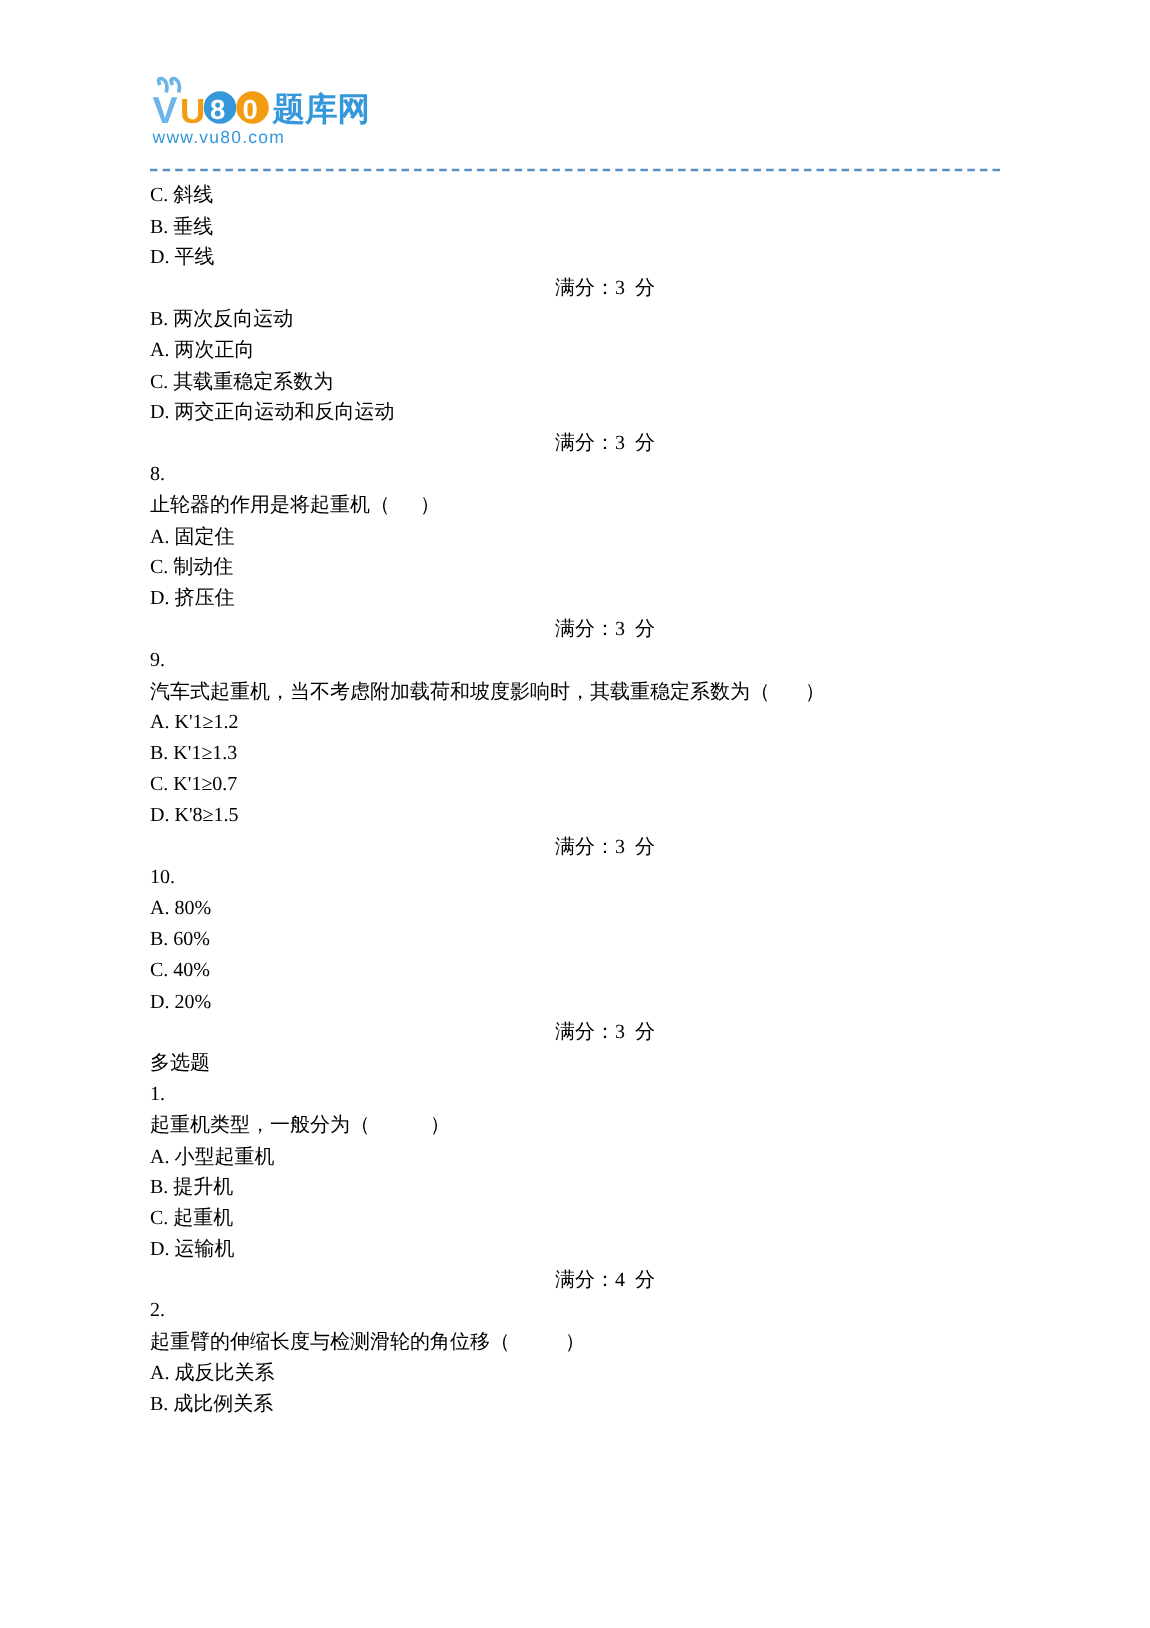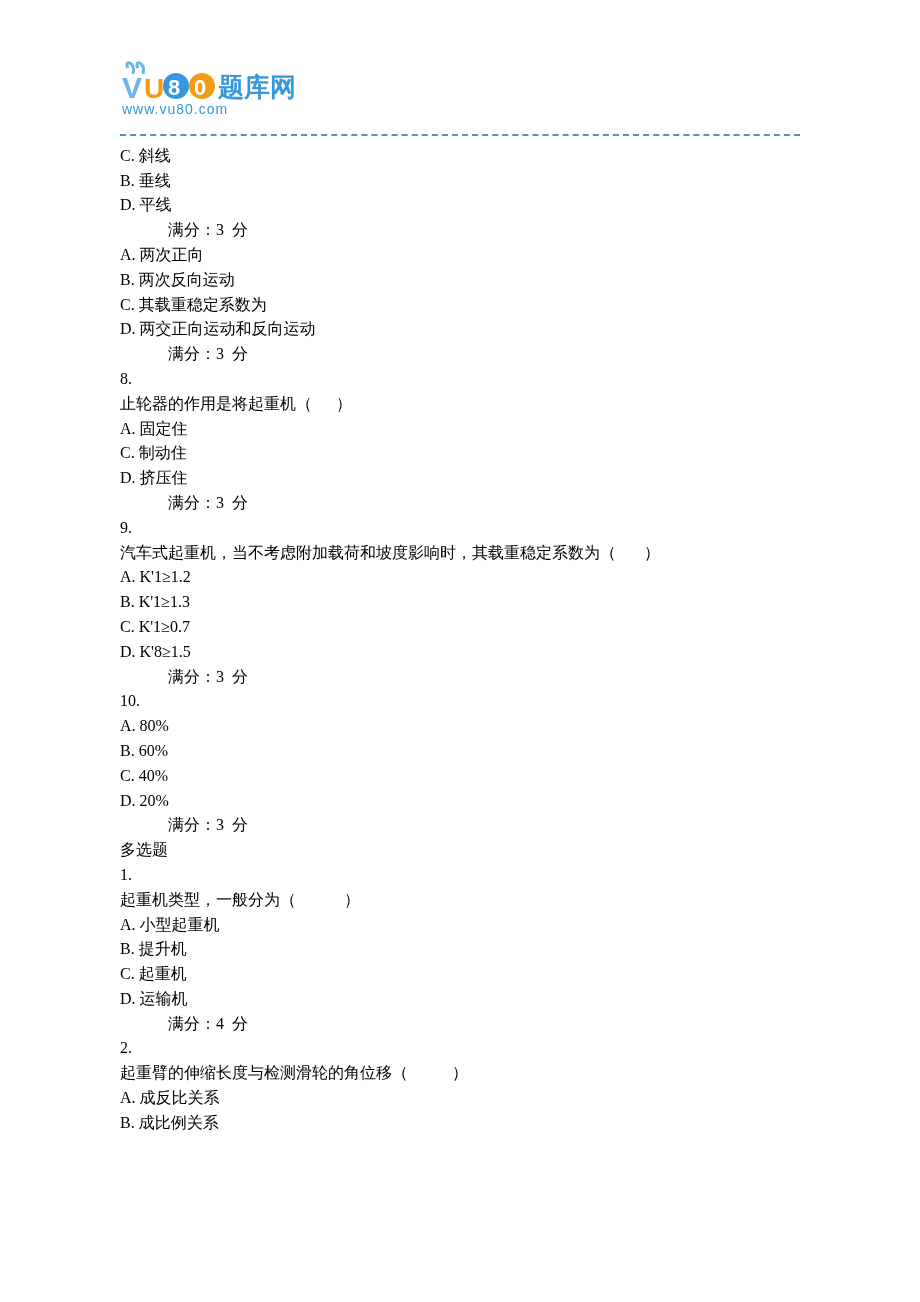--- a/index.html
+++ b/index.html
@@ -25,20 +25,21 @@
     .separator {
       border-top: 2px dashed #5a8fc2;
       margin-bottom: 8px;
       margin-top: 4px;
     }
     .line {
       white-space: pre;
     }
     .indent {
       padding-left: 48px;
+      text-align: center;
     }
   </style>
 </head>
 <body>
 
 <div class="logo-container">
   <svg class="logo" width="200" height="58" viewBox="0 0 200 58">
 
     <g fill="none" stroke="#6db4e8" stroke-width="3">
       <path d="M 8 8 Q 5 2 10 3 Q 15 6 13 14"></path>
@@ -58,22 +59,22 @@
   </svg>
 </div>
 
 <div class="separator"></div>
 
 <div id="content">
     <div class="line">C. 斜线</div>
     <div class="line">B. 垂线</div>
     <div class="line">D. 平线</div>
     <div class="line indent">满分：3  分</div>
+    <div class="line">B. 两次反向运动</div>
     <div class="line">A. 两次正向</div>
-    <div class="line">B. 两次反向运动</div>
     <div class="line">C. 其载重稳定系数为</div>
     <div class="line">D. 两交正向运动和反向运动</div>
     <div class="line indent">满分：3  分</div>
     <div class="line">8.</div>
     <div class="line">止轮器的作用是将起重机（      ）</div>
     <div class="line">A. 固定住</div>
     <div class="line">C. 制动住</div>
     <div class="line">D. 挤压住</div>
     <div class="line indent">满分：3  分</div>
     <div class="line">9.</div>

